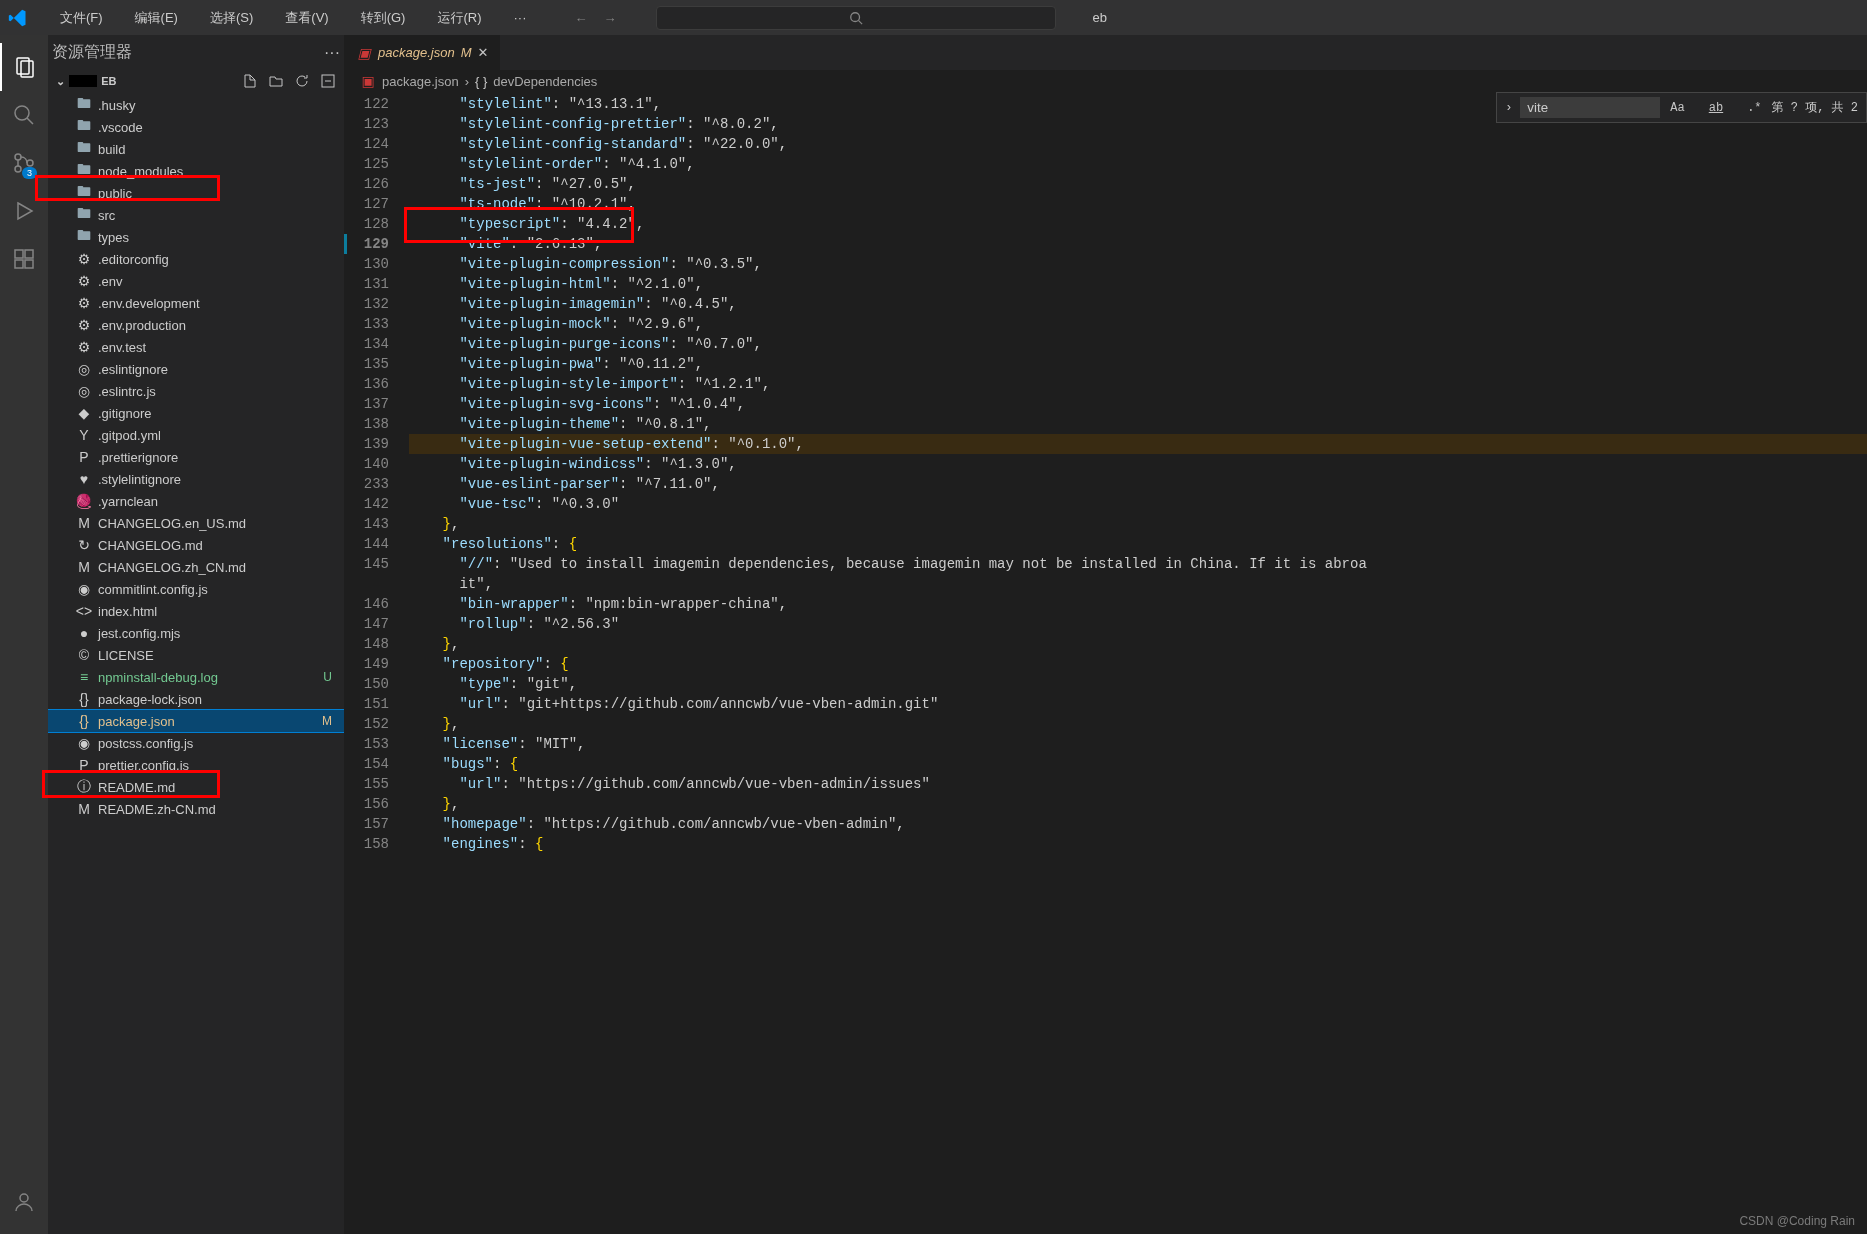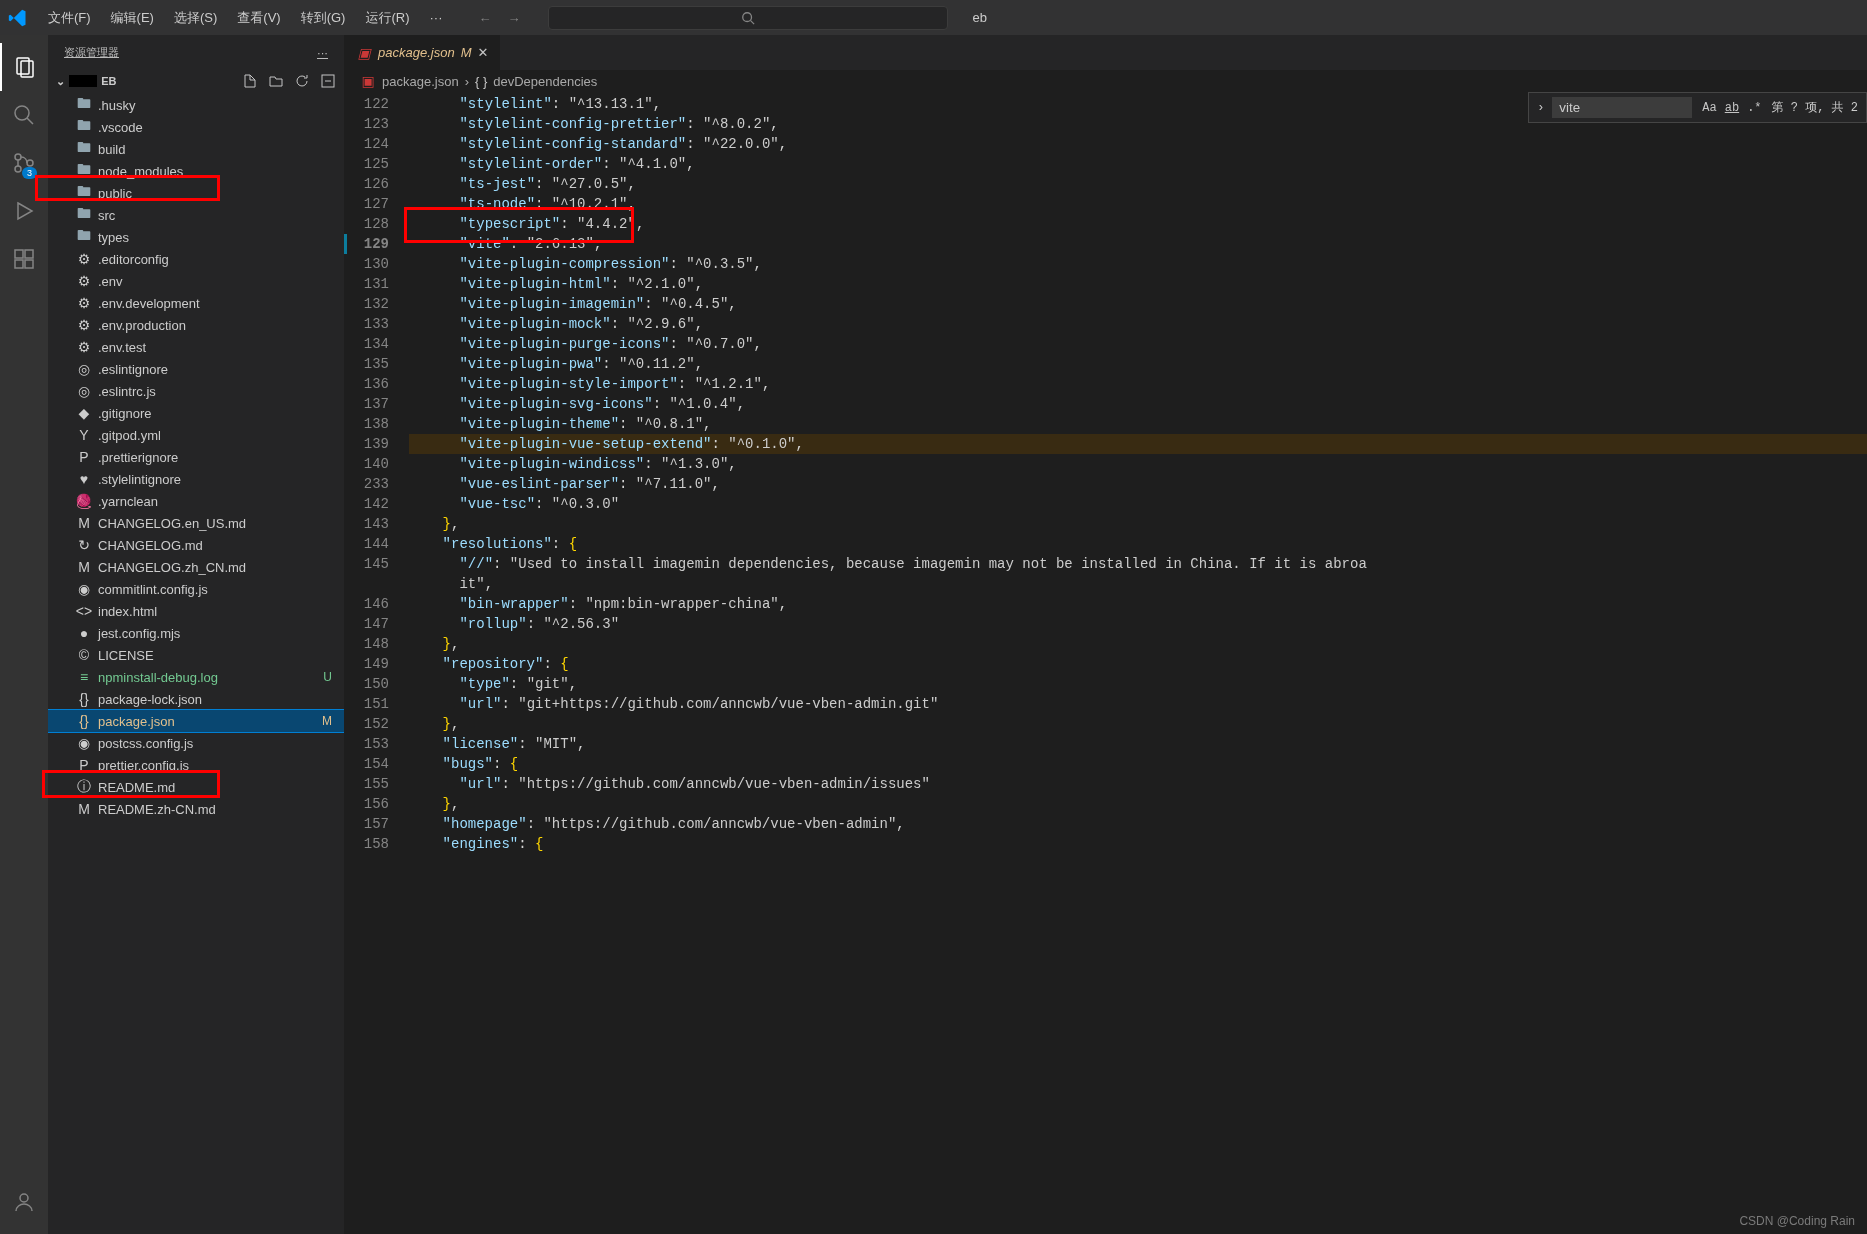--- a/index.html
+++ b/index.html
@@ -10,21 +10,21 @@
   font-size: 13px;
   overflow: hidden;
   height: 100vh;
 }
 .titlebar {
   height: 35px;
   background: #323233;
   display: flex;
   align-items: center;
   padding: 0 8px;
-  gap: 4px;
+  gap: 16px;
 }
 .titlebar .logo { width: 20px; height: 20px; color: #0098ff; margin-right: 8px; }
 .menu-item { padding: 4px 8px; color: #cccccc; cursor: pointer; font-size: 13px; }
 .nav-arrows { display: flex; gap: 8px; margin-left: 20px; }
 .nav-arrow { color: #858585; cursor: pointer; padding: 4px; }
 .search-box {
   flex: 1;
   max-width: 400px;
   height: 24px;
   background: #252526;
@@ -70,27 +70,26 @@
 .activity-bottom { margin-top: auto; margin-bottom: 8px; }
 .sidebar {
   width: 296px;
   background: #252526;
   display: flex;
   flex-direction: column;
   overflow: hidden;
 }
 .sidebar-header {
   height: 35px;
-  padding: 0 16px;
+  padding: 0 4px;
   display: flex;
   align-items: center;
   justify-content: space-between;
   color: #bbbbbb;
-  font-size: 11px;
-  text-decoration: underline;
+  font-size: 16px;
 }
 .sidebar-actions { display: flex; gap: 12px; color: #c5c5c5; }
 .explorer-header {
   height: 22px;
   padding: 0 8px;
   display: flex;
   align-items: center;
   font-weight: bold;
   font-size: 11px;
   gap: 4px;
@@ -169,21 +168,21 @@
   gap: 8px;
   font-size: 12px;
 }
 .find-widget input {
   background: #3c3c3c;
   border: 1px solid #3c3c3c;
   color: #cccccc;
   padding: 2px 6px;
   width: 140px;
 }
-.find-icons { display: flex; gap: 4px; color: #c5c5c5; }
+.find-icons { display: flex; gap: 20px; color: #c5c5c5; }
 .find-icon { cursor: pointer; padding: 2px; }
 .watermark {
   position: fixed;
   bottom: 6px;
   right: 12px;
   color: #7a7a7a;
   font-size: 12px;
   pointer-events: none;
 }
 svg { display: block; }

